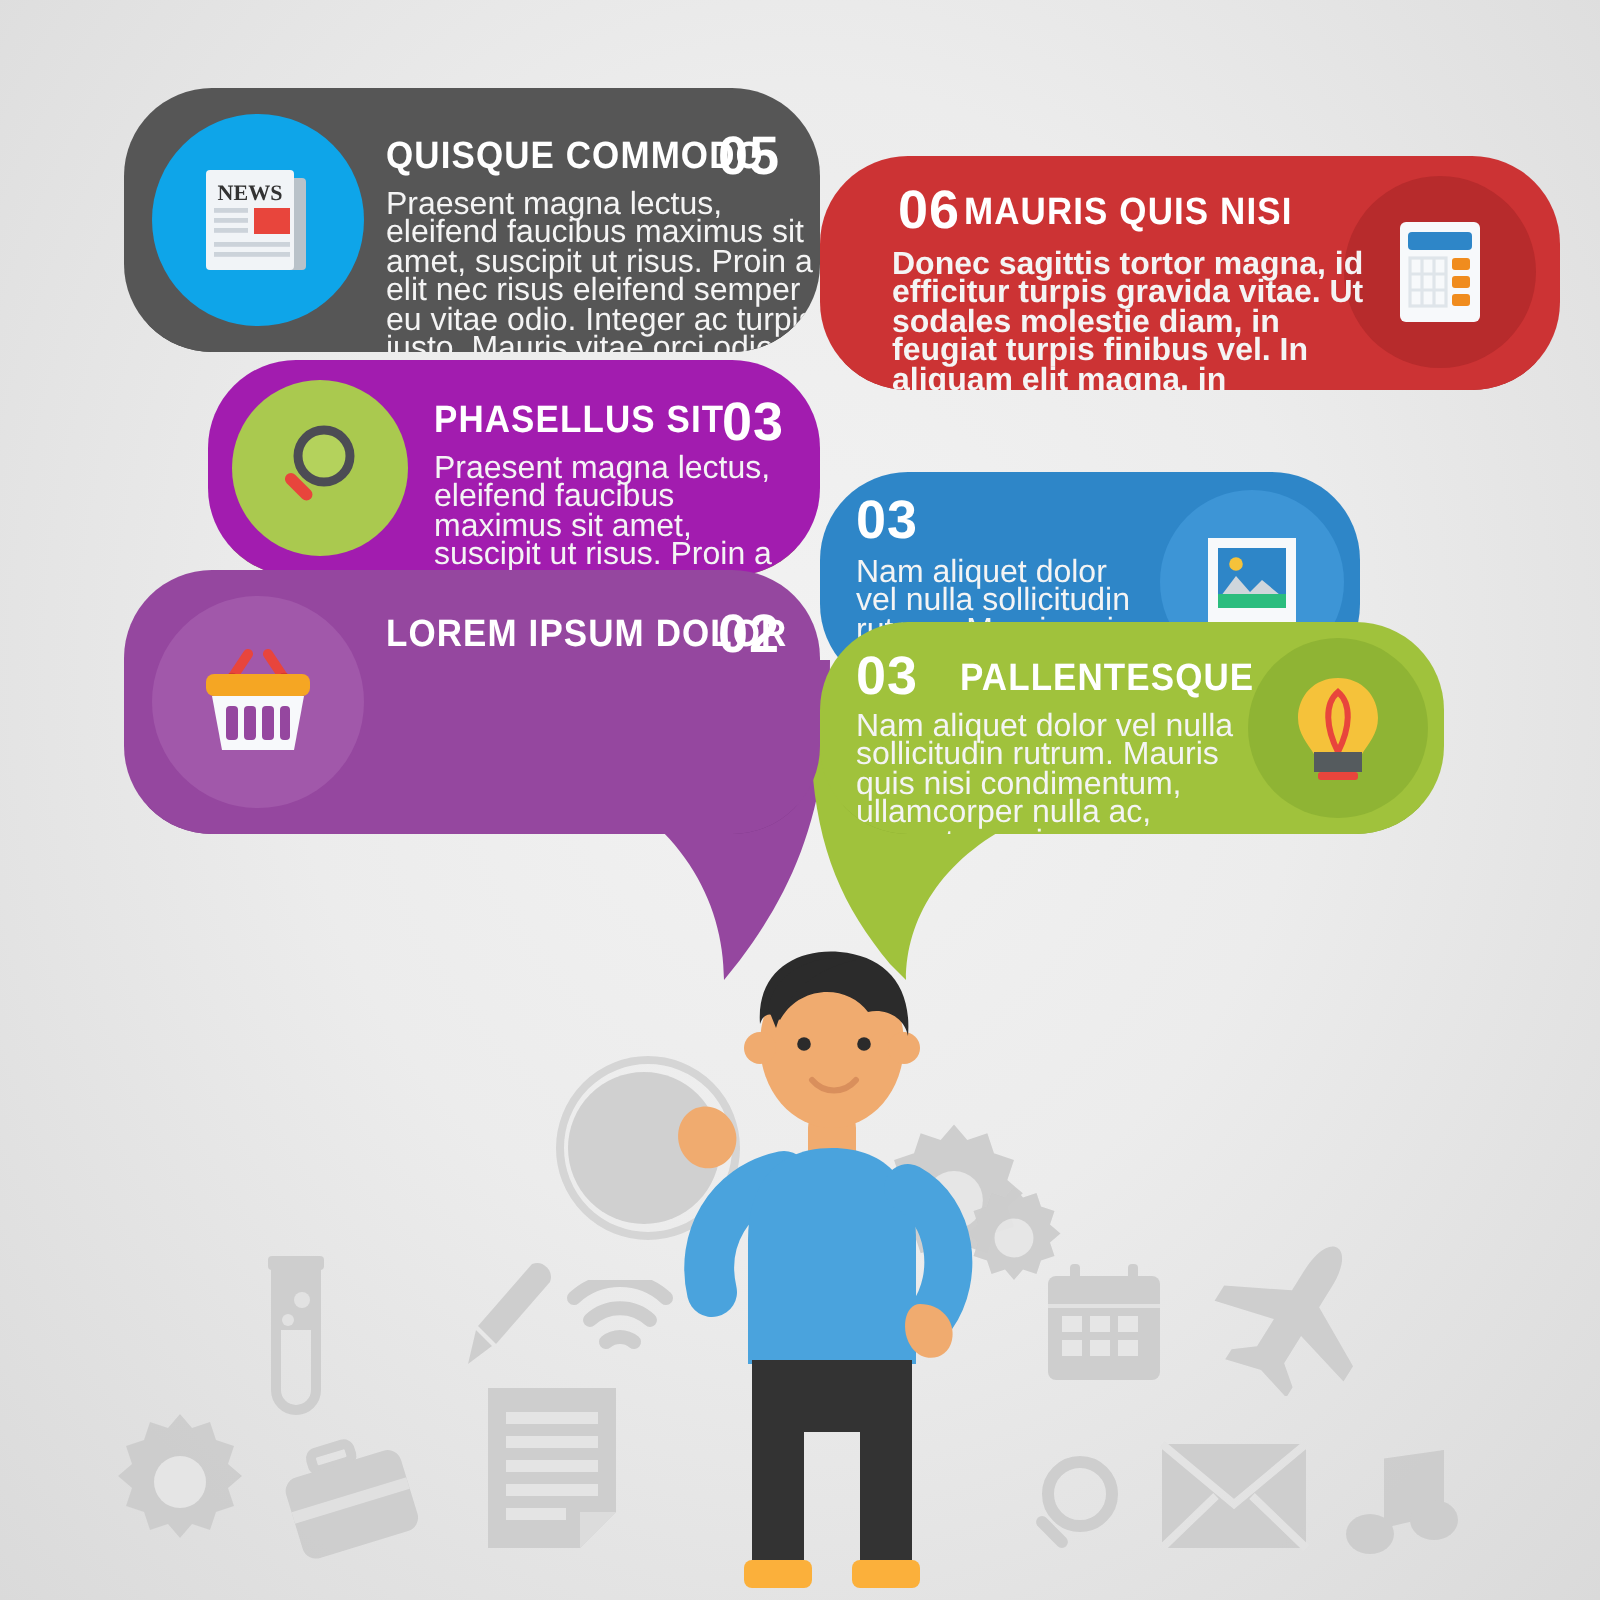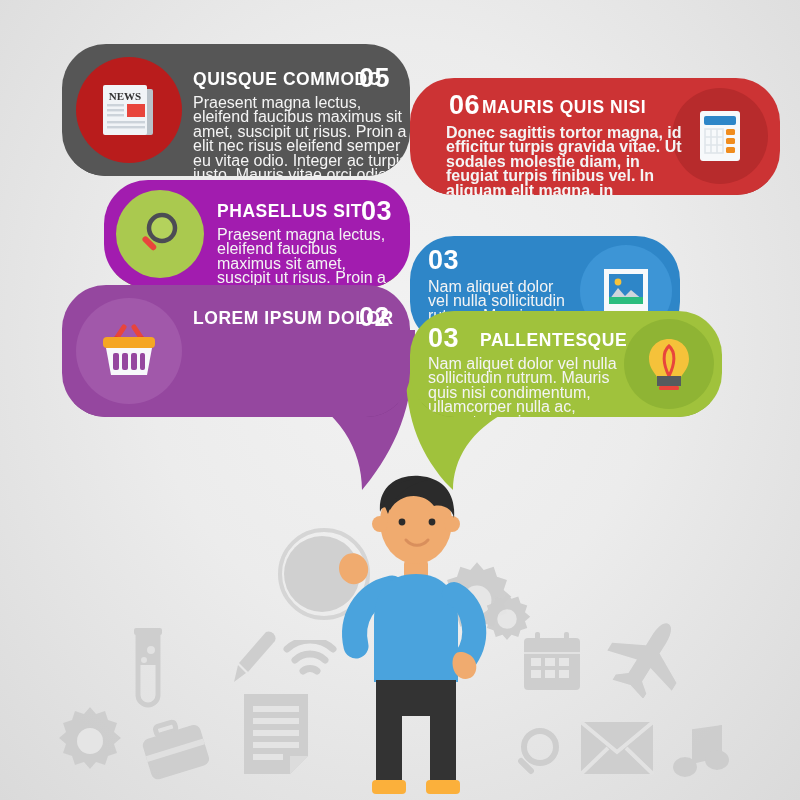--- a/index.html
+++ b/index.html
@@ -199,21 +199,21 @@
 
     <path d="M46 210 H126 V316 H100 V246 H72 V316 H46 Z" fill="#333333"></path>
 
     <rect x="42" y="310" width="34" height="14" rx="4" fill="#fbb03b"></rect>
     <rect x="96" y="310" width="34" height="14" rx="4" fill="#fbb03b"></rect>
   </svg>
 
   <div class="panel" id="panel5">
     <div class="pbody" style="background:#565656;">
       <div class="shadowlip" style="background:#3f3f3f;"></div>
-      <div class="circ" style="left:14px;top:13px;width:106px;height:106px;background:#b91c1c;">
+      <div class="circ" style="left:14px;top:13px;width:106px;height:106px;background:#0ea5e9;">
         <svg width="60" height="58" viewBox="0 0 60 58">
           <rect x="30" y="8" width="24" height="46" rx="2" fill="#b9c2c9"></rect>
           <rect x="4" y="4" width="44" height="50" rx="2" fill="#f1f4f7"></rect>
           <text x="26" y="19" font-family="'Liberation Serif',serif" font-size="11" font-weight="bold" fill="#333" text-anchor="middle">NEWS</text>
           <rect x="28" y="23" width="18" height="13" fill="#e8453c"></rect>
           <g fill="#ccd3da">
             <rect x="8" y="23" width="17" height="2.4"></rect>
               <rect x="8" y="28" width="17" height="2.4"></rect>
             <rect x="8" y="33" width="17" height="2.4"></rect>
             <rect x="8" y="40" width="38" height="2.4"></rect>

